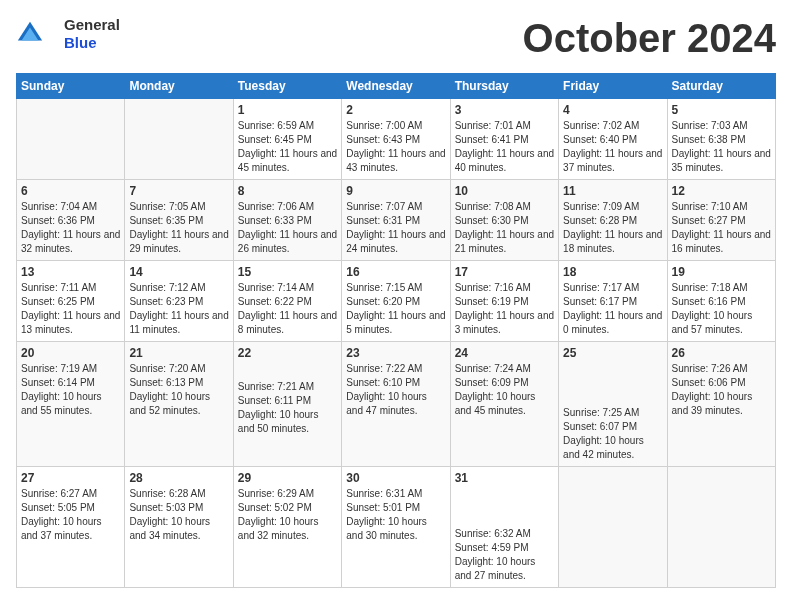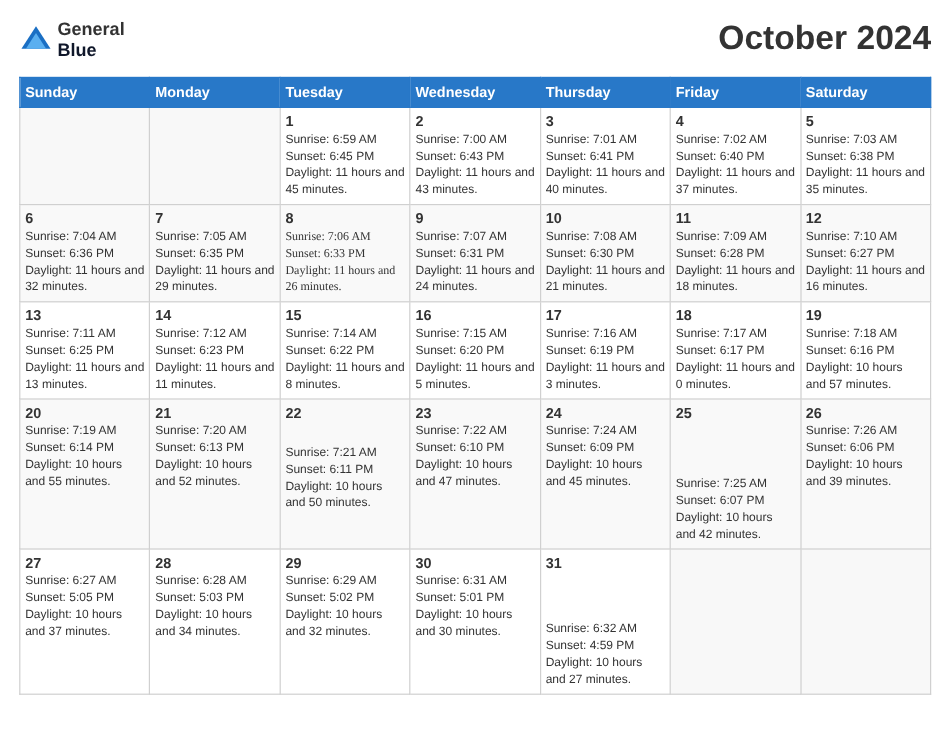--- a/index.html
+++ b/index.html
@@ -12,38 +12,38 @@
     }
     .header {
       display: flex;
       justify-content: space-between;
       align-items: flex-start;
       margin-bottom: 12px;
     }
     .logo {
       display: flex;
       align-items: center;
-      gap: 4px;
+      gap: 20px;
     }
     .logo-text {
       font-size: 15px;
       font-weight: bold;
       line-height: 1.2;
     }
     .logo-general { color: #333; }
-    .logo-blue { color: #0f172a; }
+    .logo-blue { color: #1d4ed8; }
     .logo-icon {
       width: 28px;
       height: 28px;
     }
     .title-block {
       text-align: right;
     }
     .month-title {
-      font-size: 28px;
+      font-size: 40px;
       font-weight: bold;
       color: #333;
     }
     .location-title {
       font-size: 14px;
       color: #555;
     }
     table {
       width: 100%;
       border-collapse: collapse;
@@ -159,21 +159,21 @@
 Daylight: 11 hours and 32 minutes.</div>
         </td>
         <td>
           <span class="day-num">7</span>
           <div class="day-detail" style="white-space: pre-line;">Sunrise: 7:05 AM
 Sunset: 6:35 PM
 Daylight: 11 hours and 29 minutes.</div>
         </td>
         <td>
           <span class="day-num">8</span>
-          <div class="day-detail" style="white-space: pre-line; font-family: Liberation Serif, serif;">Sunrise: 7:06 AM
+          <div class="day-detail" style="white-space: pre-line;">Sunrise: 7:06 AM
 Sunset: 6:33 PM
 Daylight: 11 hours and 26 minutes.</div>
         </td>
         <td>
           <span class="day-num">9</span>
           <div class="day-detail" style="white-space: pre-line;">Sunrise: 7:07 AM
 Sunset: 6:31 PM
 Daylight: 11 hours and 24 minutes.</div>
         </td>
         <td>

